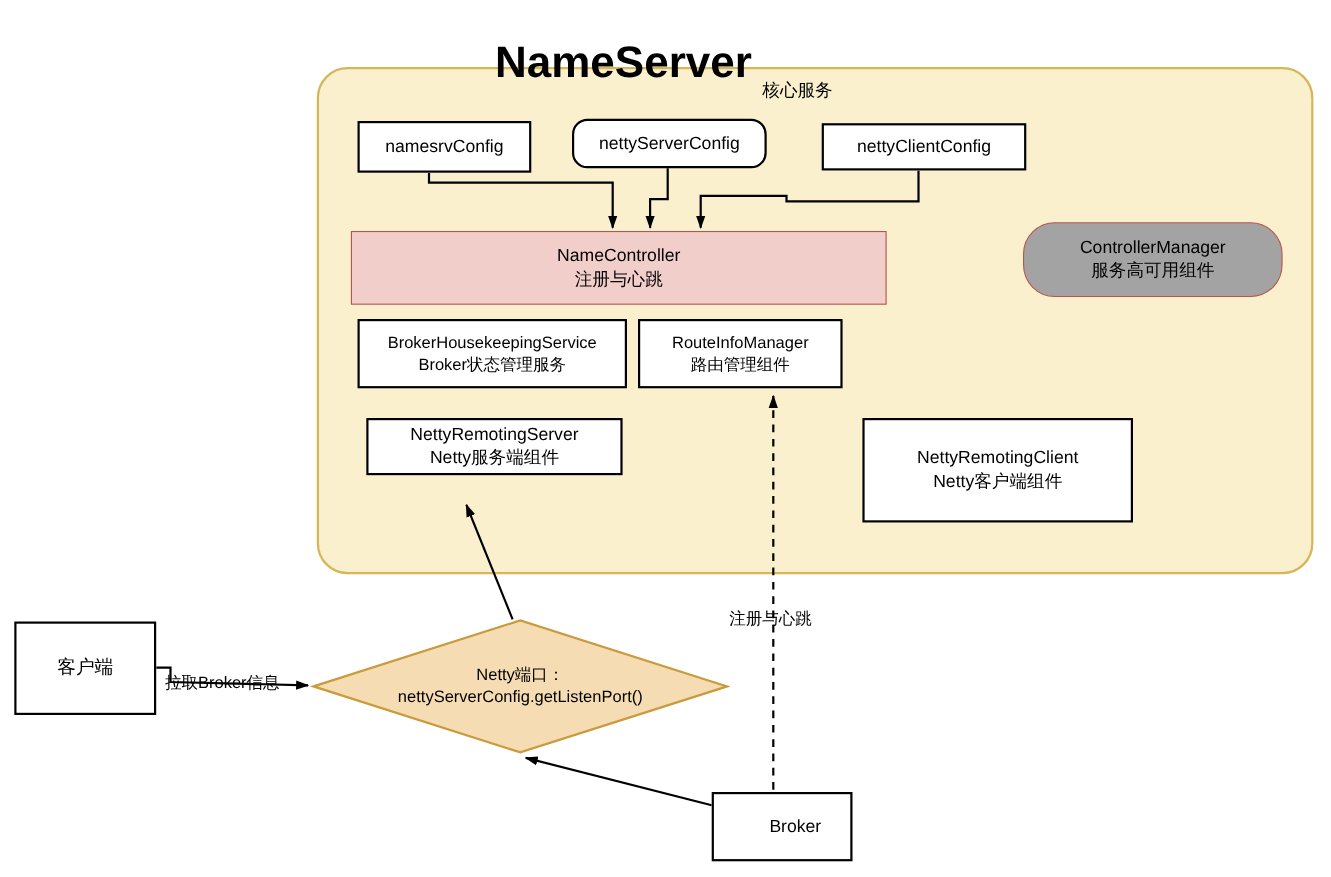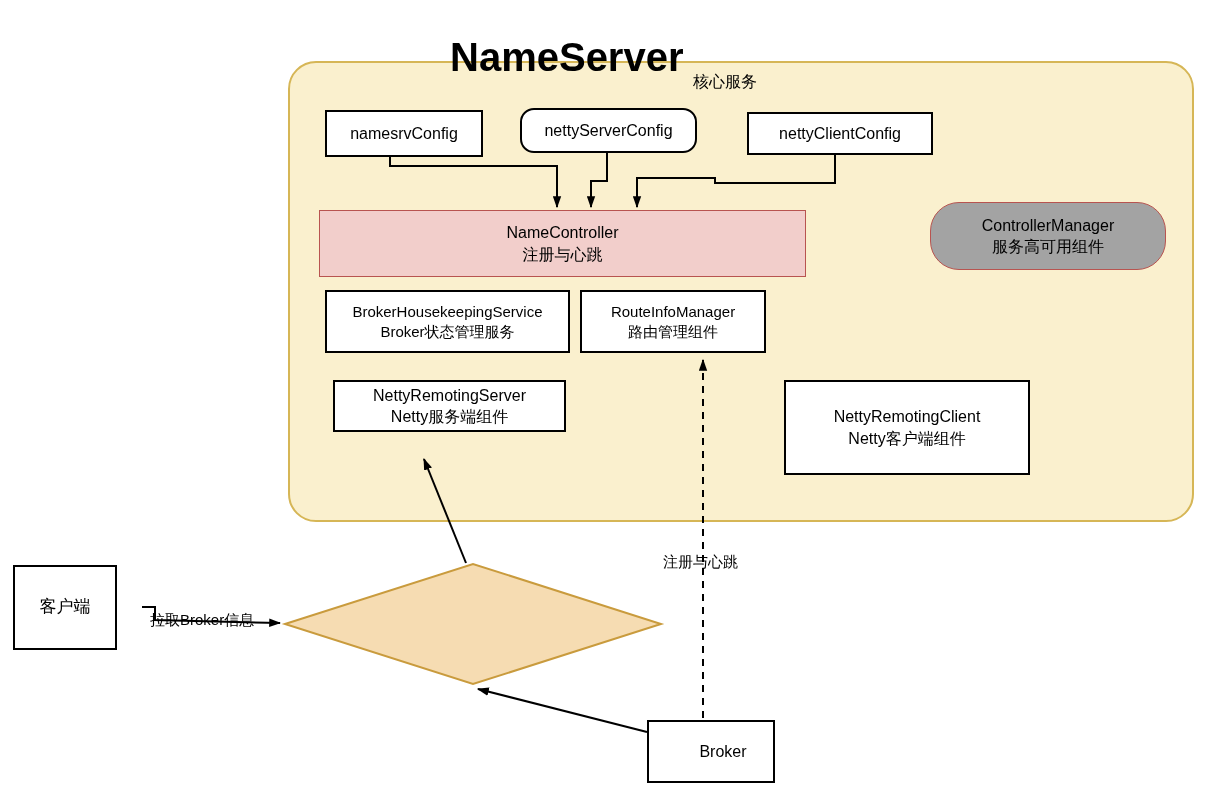--- a/index.html
+++ b/index.html
@@ -92,23 +92,27 @@
         <div>路由管理组件</div>
       </div>
       <div class="node white" style="left: 333px; top: 380px; width: 233px; height: 52px; font-size: 16px; background: rgb(255, 255, 255);">
         <div>NettyRemotingServer</div>
         <div>Netty服务端组件</div>
       </div>
       <div class="node white" style="left: 784px; top: 380px; width: 246px; height: 95px; font-size: 16px; background: rgb(255, 255, 255);">
         <div>NettyRemotingClient</div>
         <div>Netty客户端组件</div>
       </div>
-      <div class="node white" style="left: 13px; top: 565px; width: 104px; height: 85px; font-size: 17px; background: rgb(255, 255, 255);">
+      <div class="node white" style="left: 13px; top: 565px; width: 129px; height: 85px; font-size: 17px; background: rgb(255, 255, 255);">
         <div>客户端</div>
       </div>
       <div class="node white" style="left: 647px; top: 720px; width: 128px; height: 63px; font-size: 16px; background: rgb(255, 255, 255); padding-left: 24px;">
         <div>Broker</div>
       </div>
     </div>
 
+  <div id="diamond-text" style="left: 300px; top: 600px; width: 346px; height: 48px; font-size: 15px;">
+      <div>Netty端口：</div>
+      <div>nettyServerConfig.getListenPort()</div>
+    </div>
 <div class="flabel" style="left: 150px; top: 611px; width: 128px; font-size: 15px;">拉取Broker信息</div>
     <div class="flabel" style="left: 663px; top: 553px; width: 94px; font-size: 15px;">注册与心跳</div>
   </div>
 
 </body></html>

